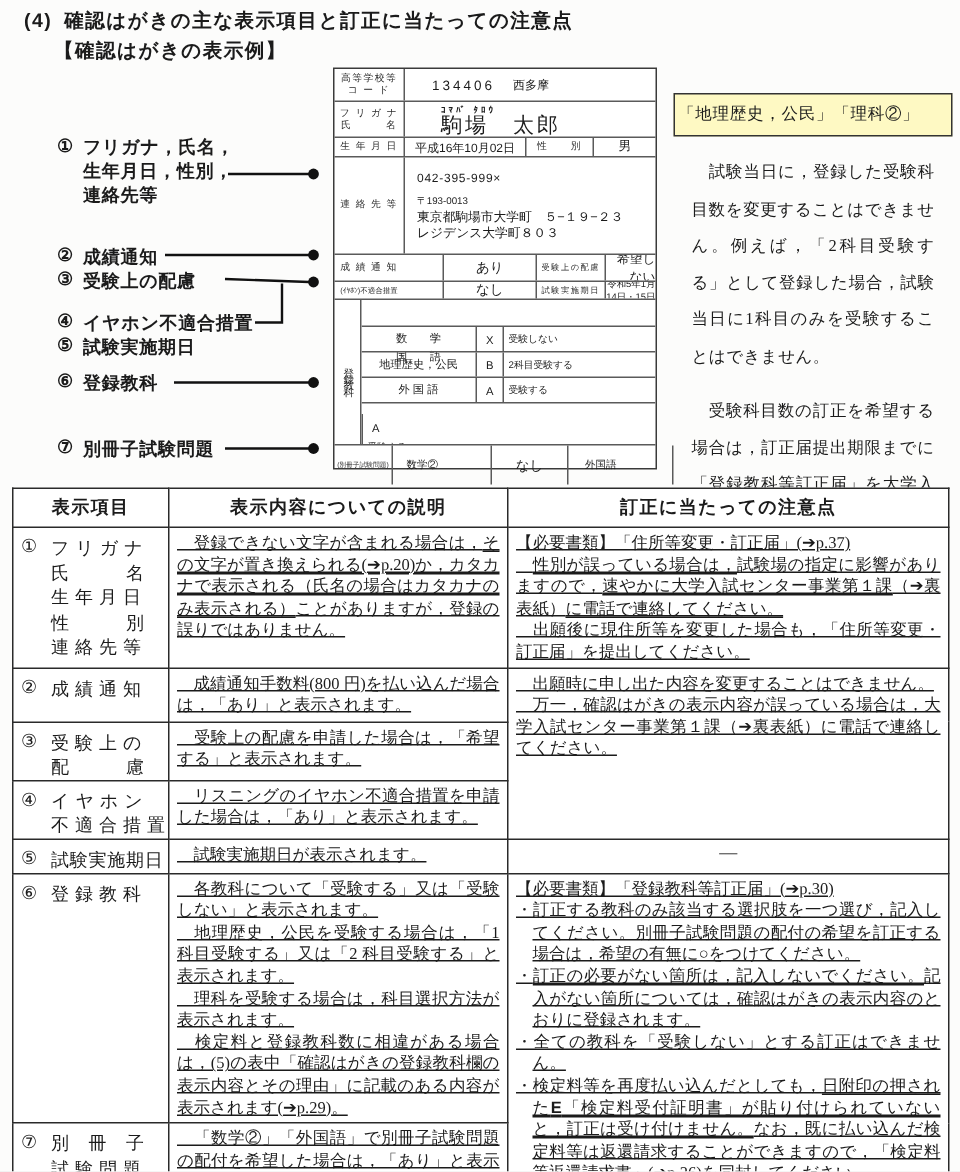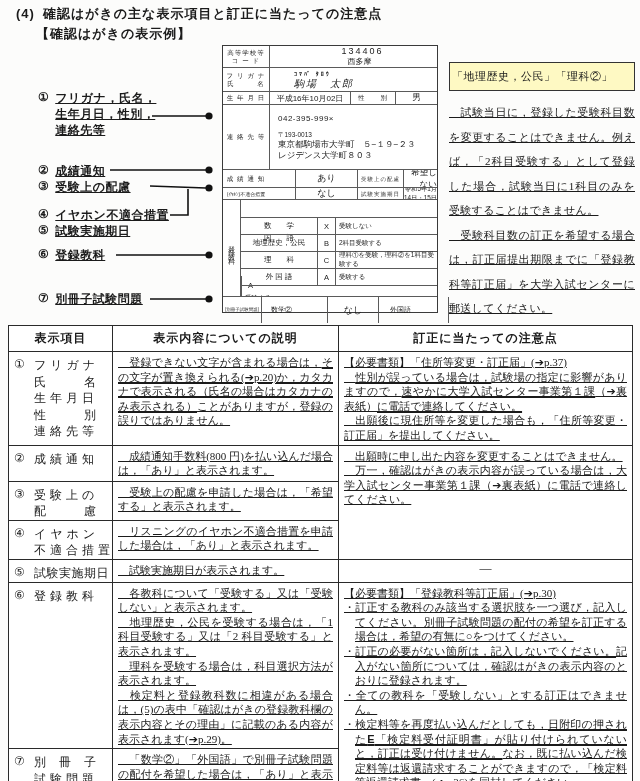--- a/index.html
+++ b/index.html
@@ -5,42 +5,42 @@
   html,body{margin:0;padding:0;background:#e9e9e9;}
   .page{position:relative;width:640px;height:781px;background:#fcfcfb;overflow:hidden;
         font-family:"Liberation Sans",sans-serif;color:#1b1b1b;}
   
   .doc-title{position:absolute;left:16px;top:5px;font-size:13px;font-weight:bold;letter-spacing:1px;}
   .doc-title .secnum{margin-right:8px;}
   .doc-subtitle{position:absolute;left:36px;top:25px;font-size:13px;font-weight:bold;letter-spacing:1px;}
   
   .callout{position:absolute;font-size:12px;font-weight:600;letter-spacing:0.5px;display:flex;}
   .cnum{margin-right:6px;}
-  .clines div{line-height:16px;text-decoration:underline;}
+  .clines div{line-height:16px;}
   .connectors{position:absolute;left:0;top:0;pointer-events:none;}
   
   .postcard{position:absolute;left:222px;top:45px;width:216px;height:268px;background:#fff;
             border:1.5px solid #3a3a3a;box-sizing:border-box;display:flex;flex-direction:column;}
   .pc-row{display:flex;border-top:1px solid #5a5a5a;box-sizing:border-box;flex:0 0 auto;}
   .pc-row:first-child{border-top:none;}
-  .pc-cell{border-left:1px solid #5a5a5a;box-sizing:border-box;overflow:hidden;flex-direction:column;}
+  .pc-cell{border-left:1px solid #5a5a5a;box-sizing:border-box;overflow:hidden;}
   .pc-cell:first-child{border-left:none;}
   .lbl{display:flex;flex-direction:column;justify-content:center;align-items:center;
        font-size:6.5px;color:#2c2c2c;letter-spacing:1px;line-height:8px;text-align:center;}
   .tiny{font-size:5px;letter-spacing:0;}
   .w46{width:46px;flex:0 0 46px;}
   .flex1{flex:1 1 auto;}
   .vcenter{display:flex;align-items:center;text-align:right;}
   .hcenter{justify-content:center;}
   .code-row{display:flex;align-items:center;}
   .code{font-size:9px;letter-spacing:2px;margin-left:18px;}
   .school{font-size:8px;margin-left:12px;}
   .namecell{display:flex;flex-direction:column;justify-content:center;padding-left:24px;}
   .furigana{font-size:6px;font-weight:bold;letter-spacing:2px;line-height:7px;}
-  .name{font-size:10px;letter-spacing:2px;line-height:11px;font-style:italic;}
+  .name{font-size:14px;letter-spacing:2px;line-height:11px;}
   .birthval{font-size:8px;}
   .sexval{font-size:8.5px;}
   .contact{display:flex;flex-direction:column;justify-content:center;padding-left:8px;}
   .phone{font-size:8px;letter-spacing:0.5px;margin-bottom:8px;}
   .postal{font-size:6.5px;line-height:8px;}
   .addr{font-size:8.5px;line-height:11px;}
   .bigval{font-size:9px;margin-left:26px;}
   .midval{font-size:8.5px;}
   .dateval{font-size:6.3px;}
   .vlabel{width:17px;flex:0 0 17px;display:flex;align-items:center;justify-content:center;
@@ -52,21 +52,21 @@
   .sub-code{width:18px;flex:0 0 18px;font-size:7.5px;display:flex;align-items:center;justify-content:center;
             border-left:1px solid #5a5a5a;box-sizing:border-box;}
   .sub-status{flex:1 1 auto;font-size:6.5px;display:flex;align-items:center;padding-left:3px;
               border-left:1px solid #5a5a5a;box-sizing:border-box;}
   .empty-row{height:12px;border-top:1px solid #5a5a5a;flex:0 0 auto;}
   
   .sidenote{position:absolute;left:449px;top:62px;width:186px;font-family:"Liberation Serif",serif;}
   .sidenote-box{border:1.3px solid #333;padding:5px 2px;font-size:11px;
                 line-height:17px;letter-spacing:0.5px;background:#fef9c3;}
   .sidenote-body{margin-top:9px;font-size:11px;line-height:24.5px;text-align:justify;letter-spacing:0.3px;}
-  .sidenote-body div{margin:0;text-decoration:underline;}
+  .sidenote-body div{margin:12px;}
   
   table.main{position:absolute;left:8px;top:325px;width:624px;border-collapse:collapse;
              table-layout:fixed;background:#fff;font-family:"Liberation Serif",serif;}
   table.main th,table.main td{border:1px solid #2a2a2a;vertical-align:top;box-sizing:border-box;}
   table.main th{font-family:"Liberation Sans",sans-serif;font-size:12px;font-weight:bold;
                 text-align:center;vertical-align:middle;letter-spacing:1px;padding:2px;}
   td.item{font-size:12px;padding:5px 2px 0 5px;}
   .item-inner{display:flex;}
   .inum{flex:0 0 16px;margin-right:4px;}
   .ilines div{line-height:16.5px;letter-spacing:0.5px;white-space:nowrap;}
@@ -211,25 +211,20 @@
           <div class="sub-name">数　　学</div>
           <div class="sub-code">X</div>
           <div class="sub-status">受験しない</div>
         </div>
         <div class="sub-row">
           <div class="sub-name">地理歴史，公民</div>
           <div class="sub-code">B</div>
           <div class="sub-status">2科目受験する</div>
         </div>
         <div class="sub-row">
-          <div class="sub-name">理　　科</div>
-          <div class="sub-code">C</div>
-          <div class="sub-status">理科①を受験，理科②を1科目受験する</div>
-        </div>
-        <div class="sub-row">
           <div class="sub-name">外 国 語</div>
           <div class="sub-code">A</div>
           <div class="sub-status">受験する</div>
         </div>
         <div class="empty-row"></div>
       </div>
     </div>
     <div class="pc-row flex1">
       <div class="pc-cell lbl tiny" style="width:38px;flex:0 0 38px;font-size:4.5px;">(別冊子試験問題)</div>
       <div class="pc-cell vcenter hcenter" style="width:40px;flex:0 0 40px;font-size:7px;">数学②</div>

